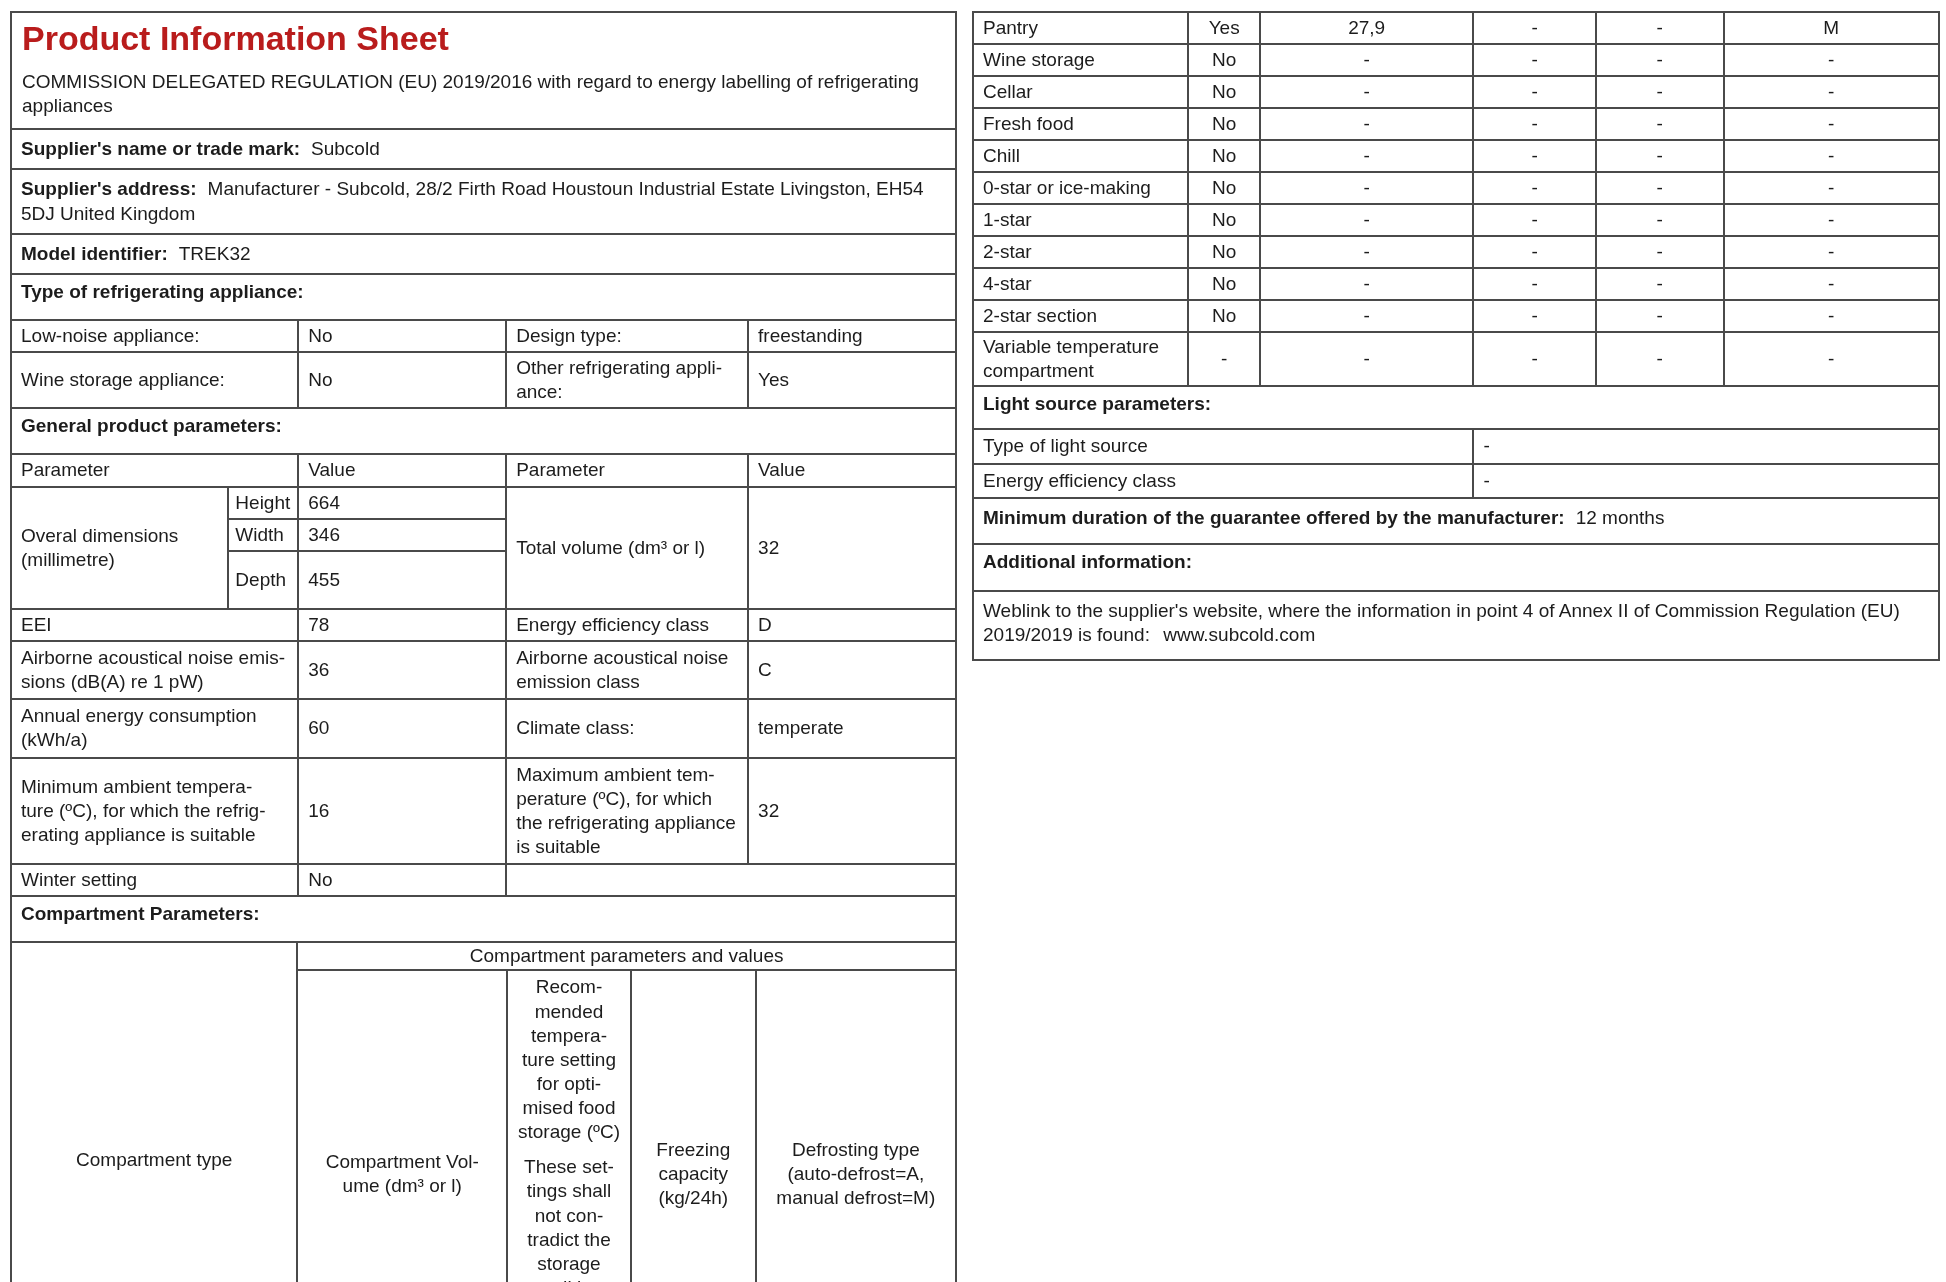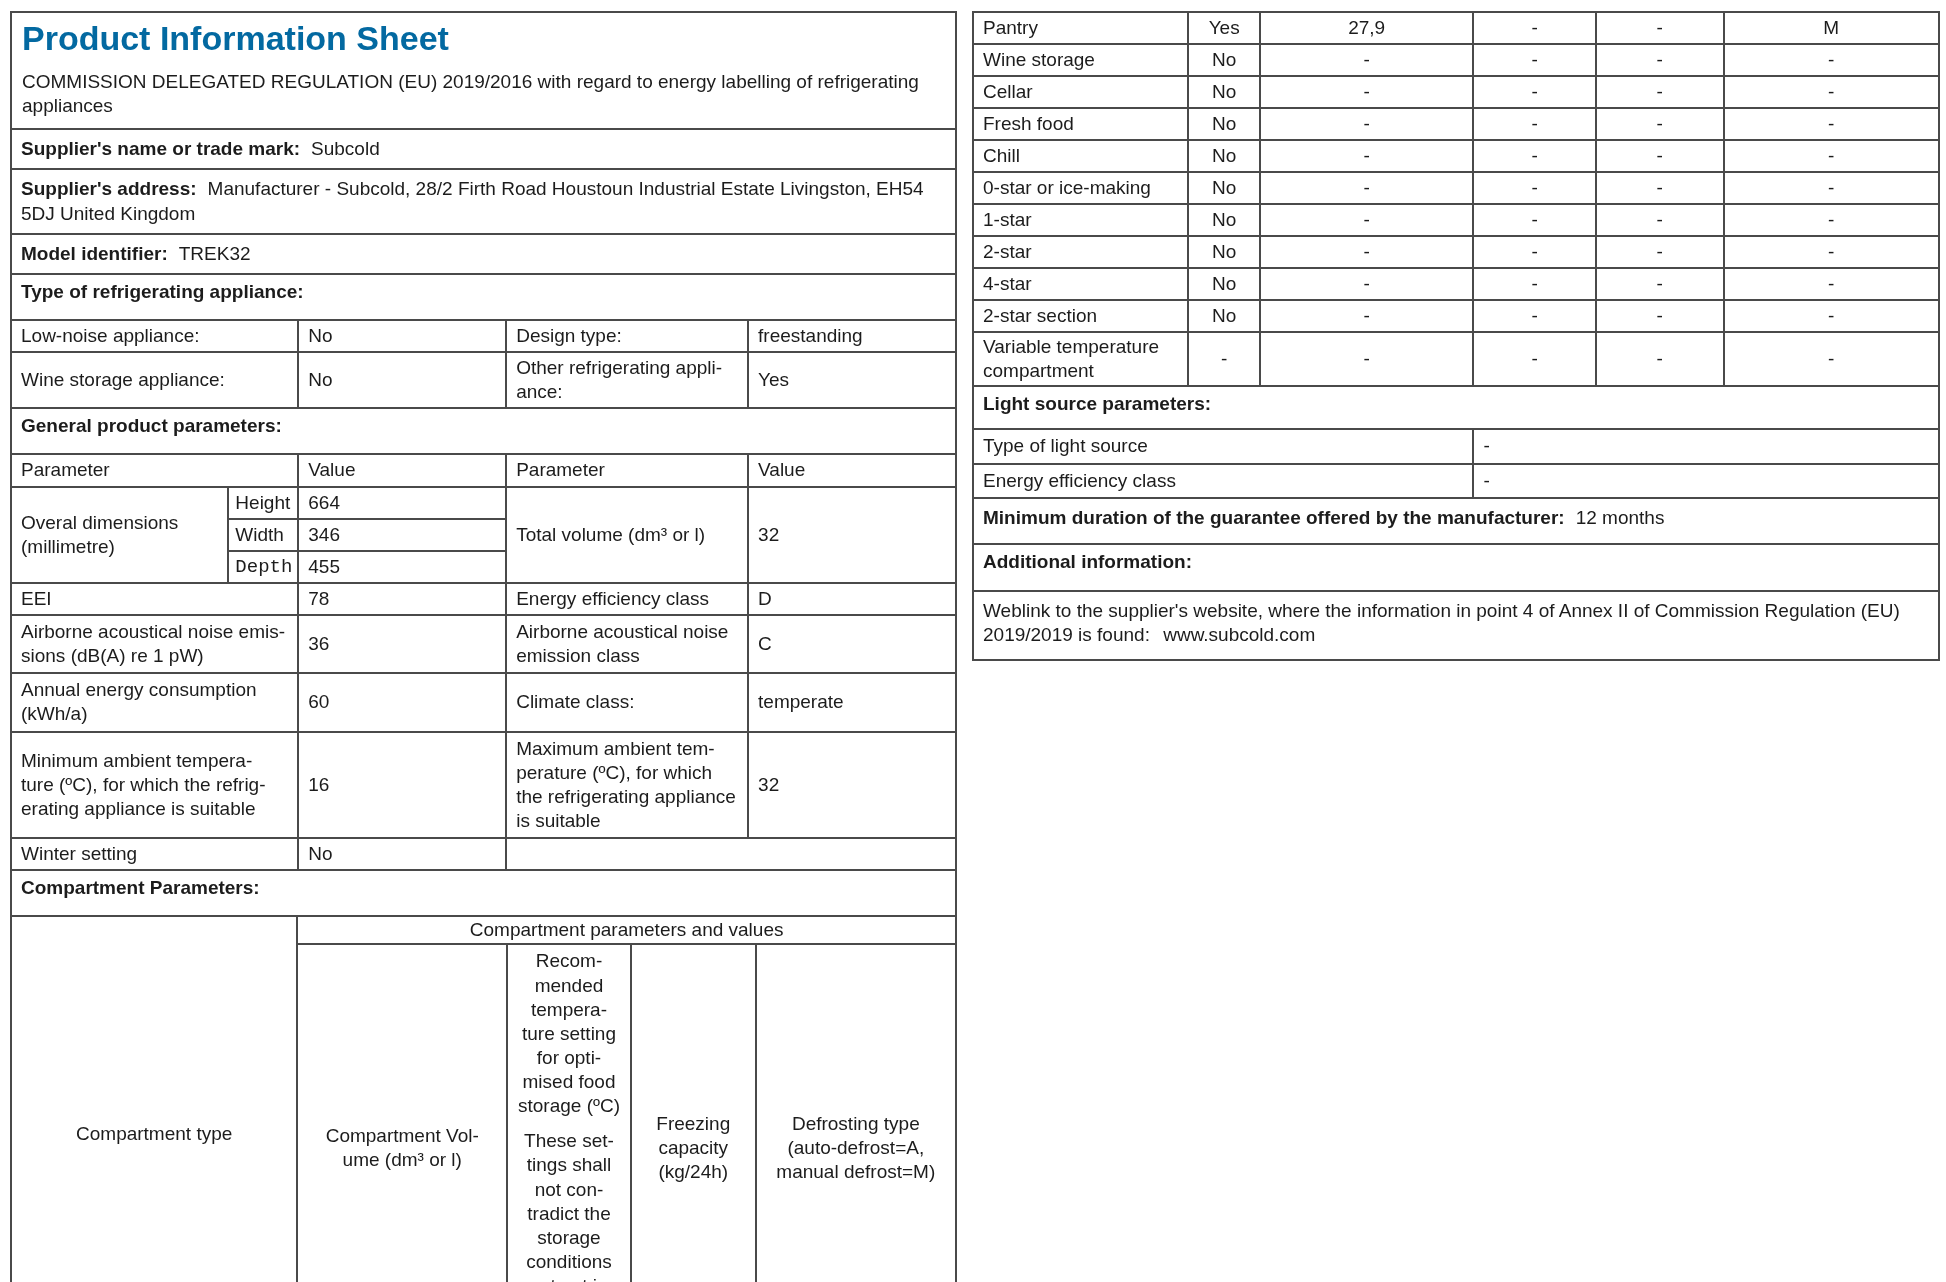--- a/index.html
+++ b/index.html
@@ -42,21 +42,21 @@
 <body>
 
 <div class="page">
 
   <div class="panel-left">
 
     <table class="band">
       <tbody>
           <tr>
         <td class="title-cell">
-          <div class="doc-title" style="color:#0369a1">Product Information Sheet</div>
+          <div class="doc-title" style="color:#b91c1c">Product Information Sheet</div>
           <div class="reg-text">COMMISSION DELEGATED REGULATION (EU) 2019/2016 with regard to energy labelling of refrigerating appliances</div>
         </td>
       </tr>
       <tr>
         <td style="padding:7px 9px;">
           <span class="b">Supplier's name or trade mark:</span><span class="val">Subcold</span>
         </td>
       </tr>
       <tr>
         <td style="padding:7px 9px;">
@@ -138,21 +138,21 @@
         <td style="padding:3px 6px;">Height</td>
         <td>664</td>
         <td rowspan="3">Total volume (dm³ or l)</td>
         <td rowspan="3">32</td>
       </tr>
       <tr class="row-mid">
         <td style="padding:3px 6px;">Width</td>
         <td>346</td>
       </tr>
       <tr class="row-mid">
-        <td style="padding:3px 6px;font-family:Liberation Mono, monospace;">Depth</td>
+        <td style="padding:16px 6px;">Depth</td>
         <td>455</td>
       </tr>
     </tbody>
       </table>
 
     <table class="band">
       <colgroup>
           <col style="width:30.4%">
           <col style="width:22%">
           <col style="width:25.6%">

